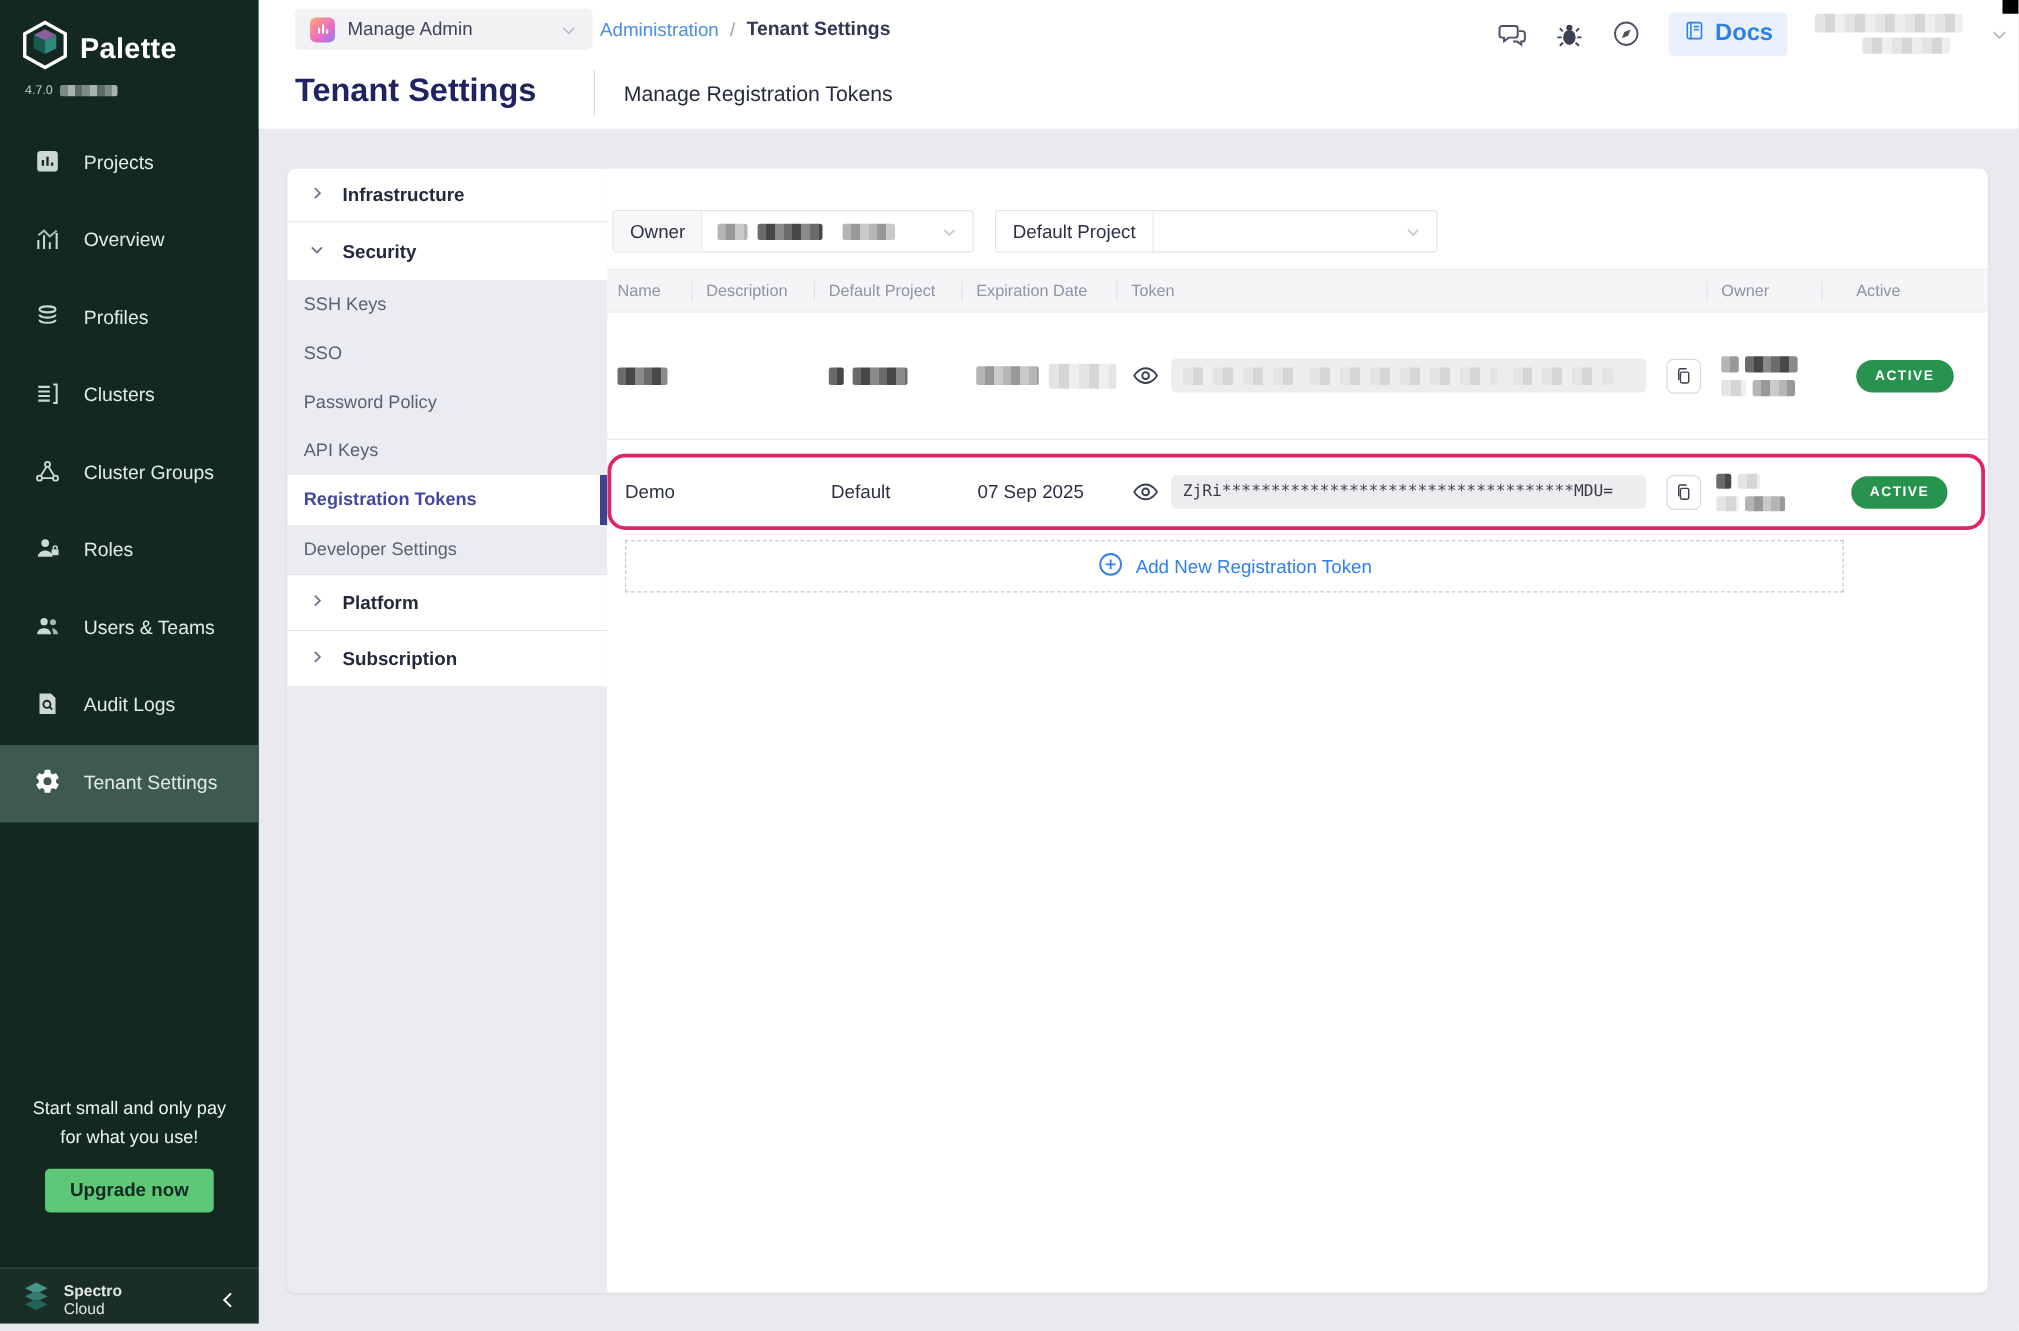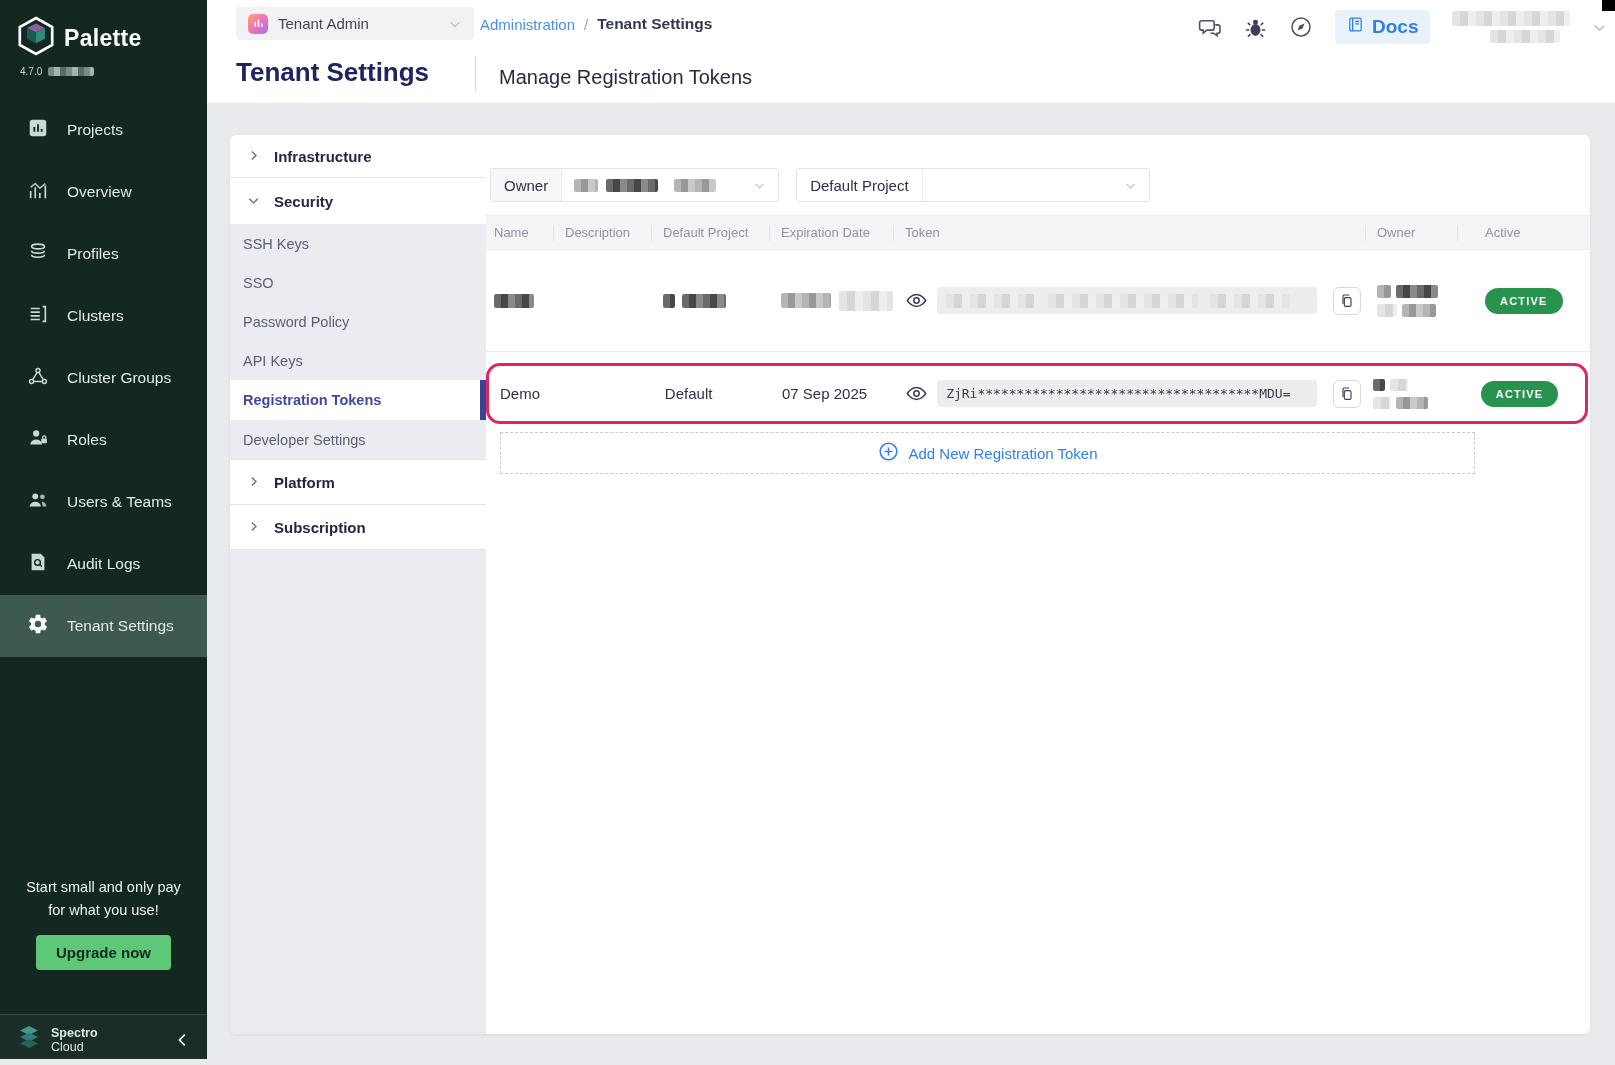--- a/index.html
+++ b/index.html
@@ -43,21 +43,21 @@
   .bc-link{ color:#4a90e2; cursor:pointer; text-decoration:none; }
   .bc-sep{ color:#9aa0b0; }
   .bc-current{ color:#333852; font-weight:600; font-size:15.5px; }
   .tb-actions{ position:absolute; left:990px; top:9px; display:flex; align-items:center; gap:22px; height:36px; }
   .tb-icon{ display:flex; cursor:pointer; }
   .docs-chip{ background:#e8f1fc; border-radius:4px; padding:6px 12px; display:flex; align-items:center;
               gap:8px; color:#2e80e8; font-size:19px; font-weight:600; cursor:pointer; }
   .user-redact{ display:flex; flex-direction:column; gap:4px; width:118px; cursor:pointer; }
   .page-title{ position:absolute; left:29px; top:57px; font-size:26px; font-weight:700; color:#1f2460; }
   .title-divider{ position:absolute; left:268px; top:56px; width:1px; height:36px; background:#dcdde2; }
-  .page-subtitle{ position:absolute; left:292px; top:66px; font-size:20px; color:#262b3f; }
+  .page-subtitle{ position:absolute; left:292px; top:66px; font-size:17px; color:#262b3f; }
 
   
   .card{ position:absolute; left:230px; top:135px; width:1360px; height:899px; background:#fff;
          border-radius:6px; box-shadow:0 1px 3px rgba(20,24,40,.08); }
 
   
   .smenu{ position:absolute; left:0; top:0; bottom:0; width:256px; background:#ebecf1;
           border-radius:6px 0 0 6px; overflow:hidden; }
   .sm-top{ background:#fff; border-bottom:1px solid #e3e4e9; display:flex; align-items:center;
            gap:14px; padding-left:17px; font-size:15px; font-weight:600; color:#23283d; cursor:pointer; }
@@ -241,21 +241,21 @@
     </div>
   </aside>
 
   <header class="topbar">
     <div class="chip">
       <span class="chip-icon">
         <svg width="13" height="13" viewBox="0 0 20 20" fill="none" stroke="#fff" stroke-width="2.6" stroke-linecap="round">
           <path d="M5 14V9M10 14V5M15 14v-3"></path>
           </svg>
       </span>
-      <span class="chip-label">Tenant Admin</span>
+      <span class="chip-label">Manage Admin</span>
       <span class="chip-caret">
         <svg width="14" height="14" viewBox="0 0 16 16" fill="none" stroke="#b9bdc9" stroke-width="1.6">
             <path d="M3 6l5 5 5-5"></path>
           </svg>
       </span>
     </div>
 
     <div class="breadcrumb">
       <a class="bc-link">Administration</a>
       <span class="bc-sep">/</span>

